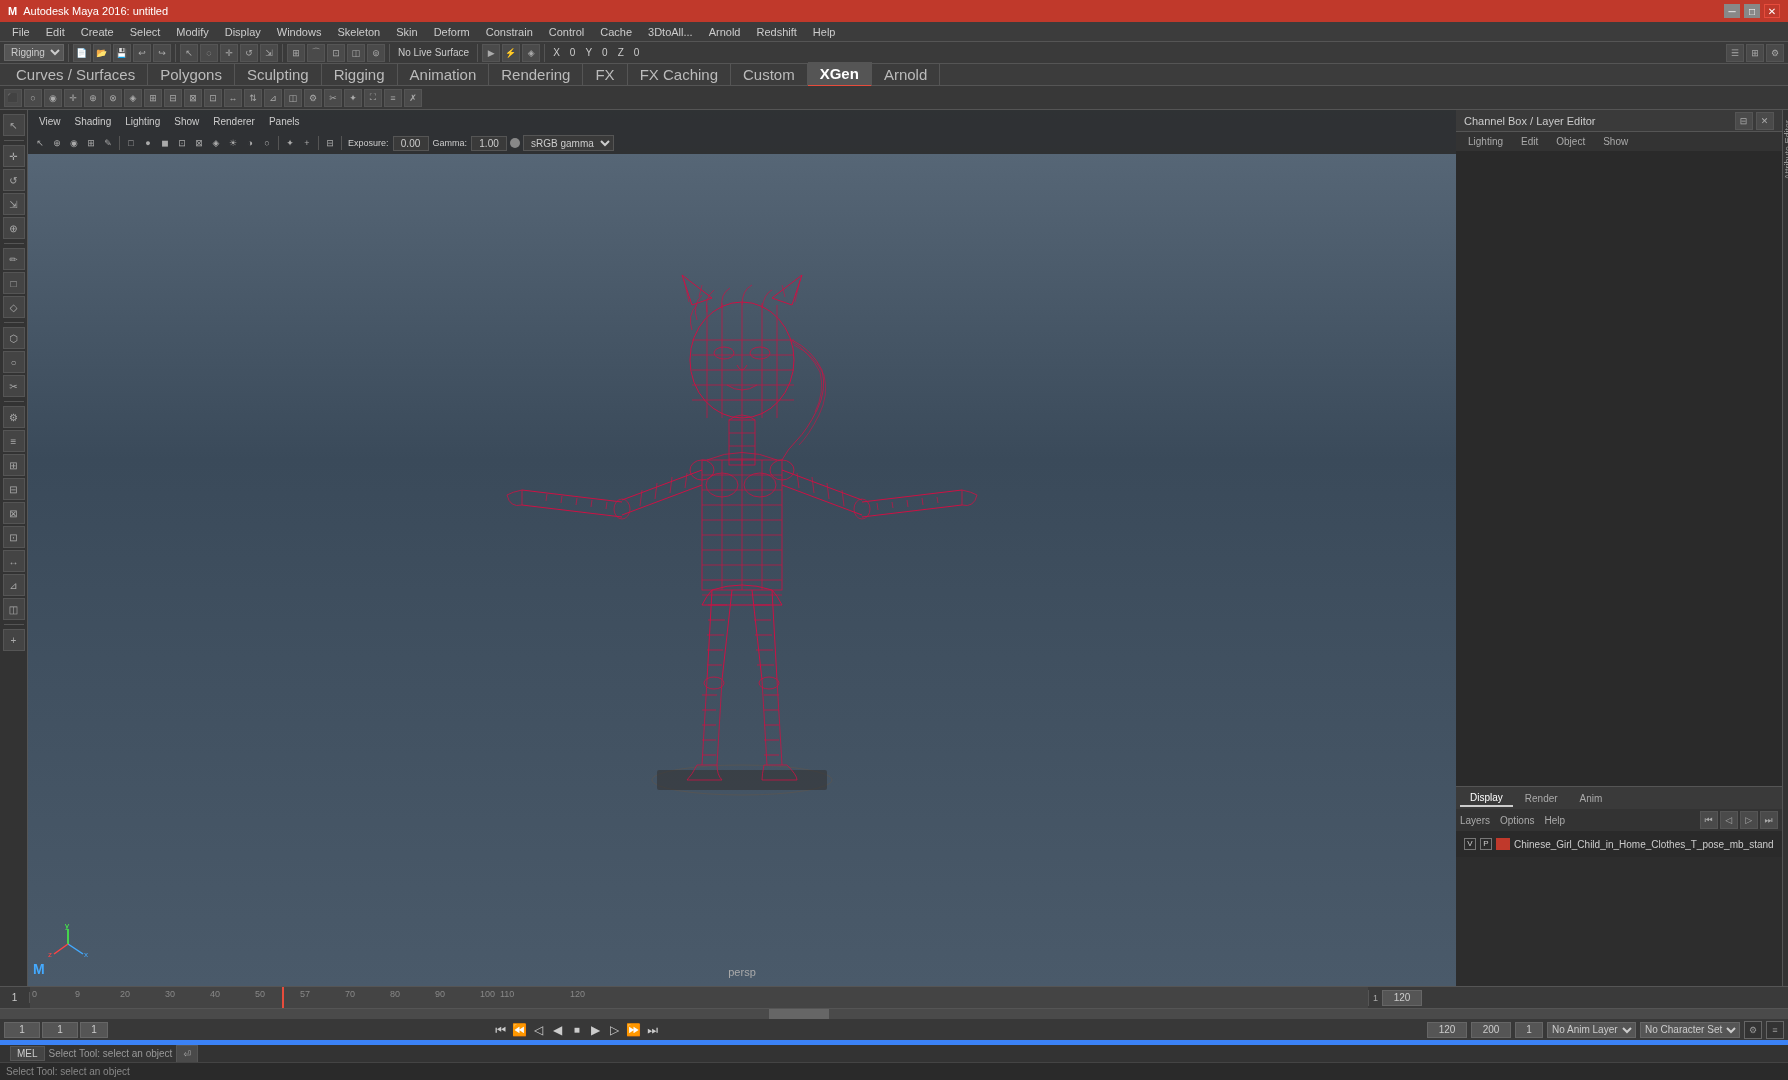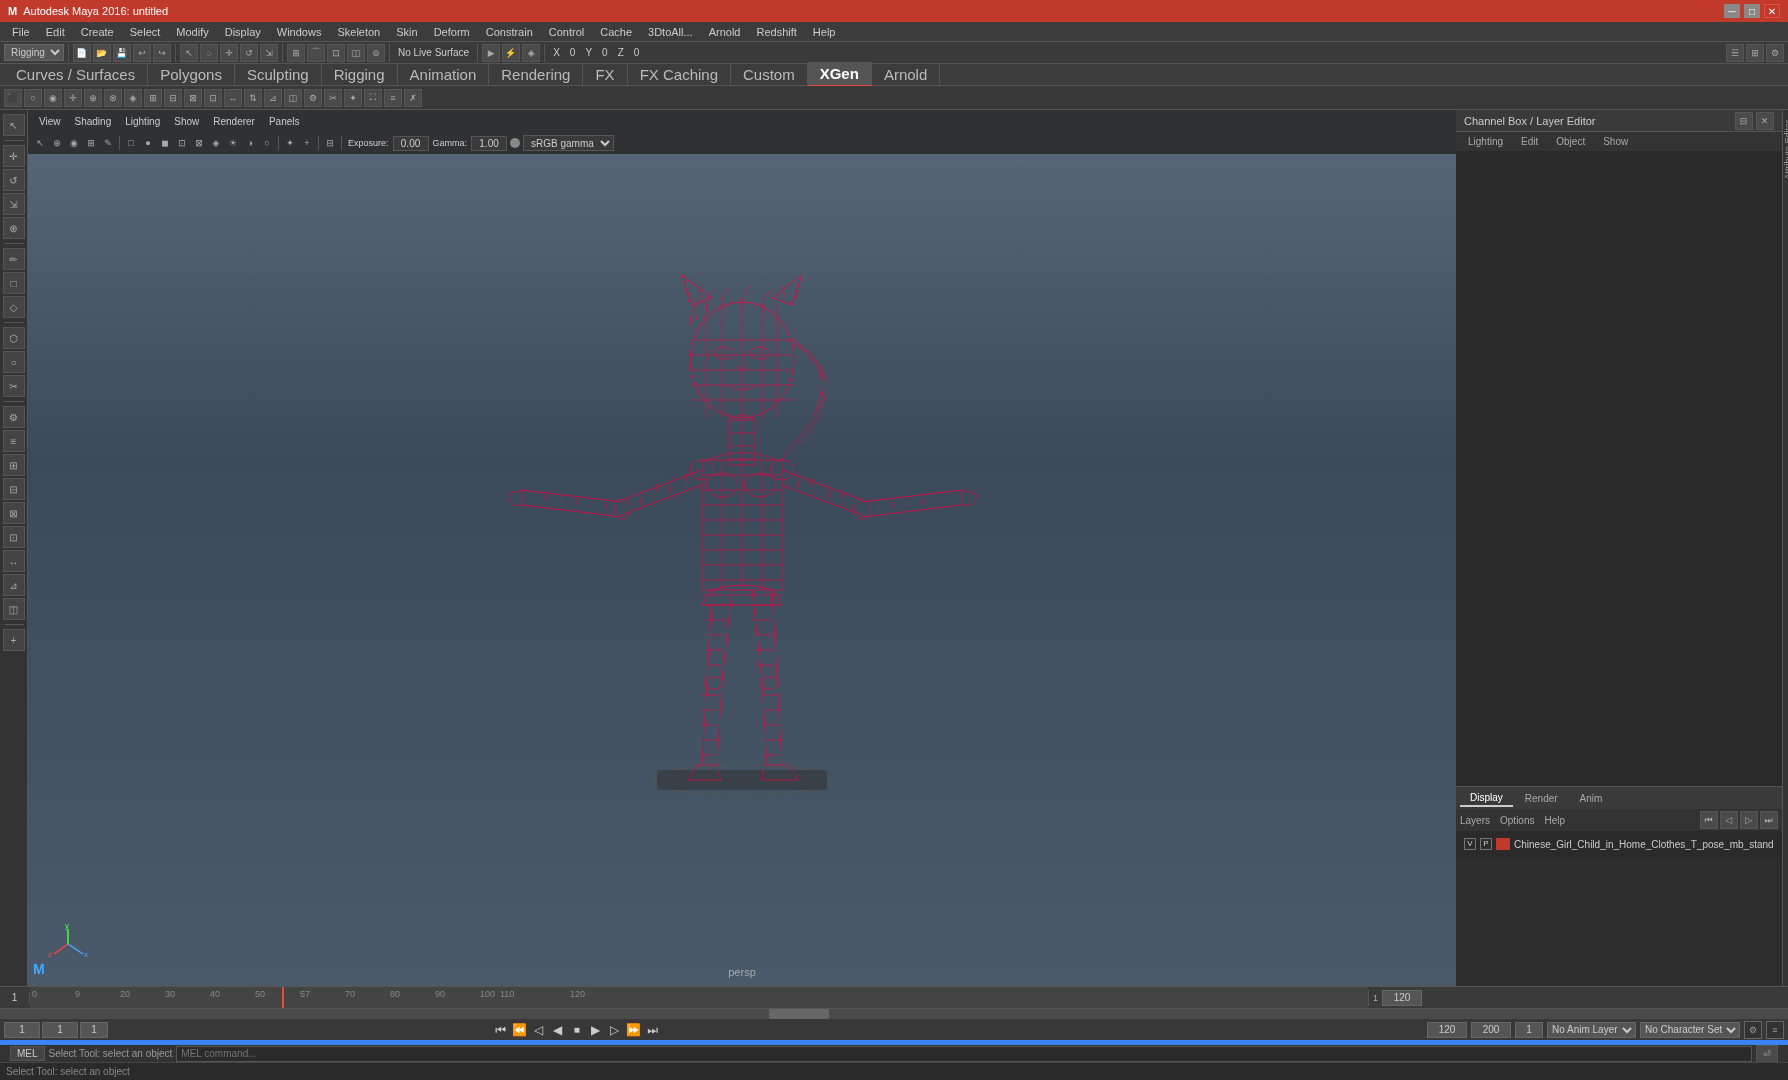--- a/index.html
+++ b/index.html
@@ -1047,20 +1047,19 @@
         <option>No Character Set</option>
       </select>
       <button class="tb-btn" style="background:#333;border-color:#666;color:#999;">⚙</button>
       <button class="tb-btn" style="background:#333;border-color:#666;color:#999;">≡</button>
     </div>
   </div>
 
   <div id="status-bar">
     <span id="mel-label">MEL</span>
     <span id="status-msg">Select Tool: select an object</span>
-    <input id="mel-input" type="text" placeholder="MEL command..." style="flex: 1 1 0%;">
     <button class="tb-btn" style="width:22px;">⏎</button>
   </div>
 
   <div id="help-line">
     <span id="help-text">Select Tool: select an object</span>
   </div>
 </div>
 
 </body></html>

